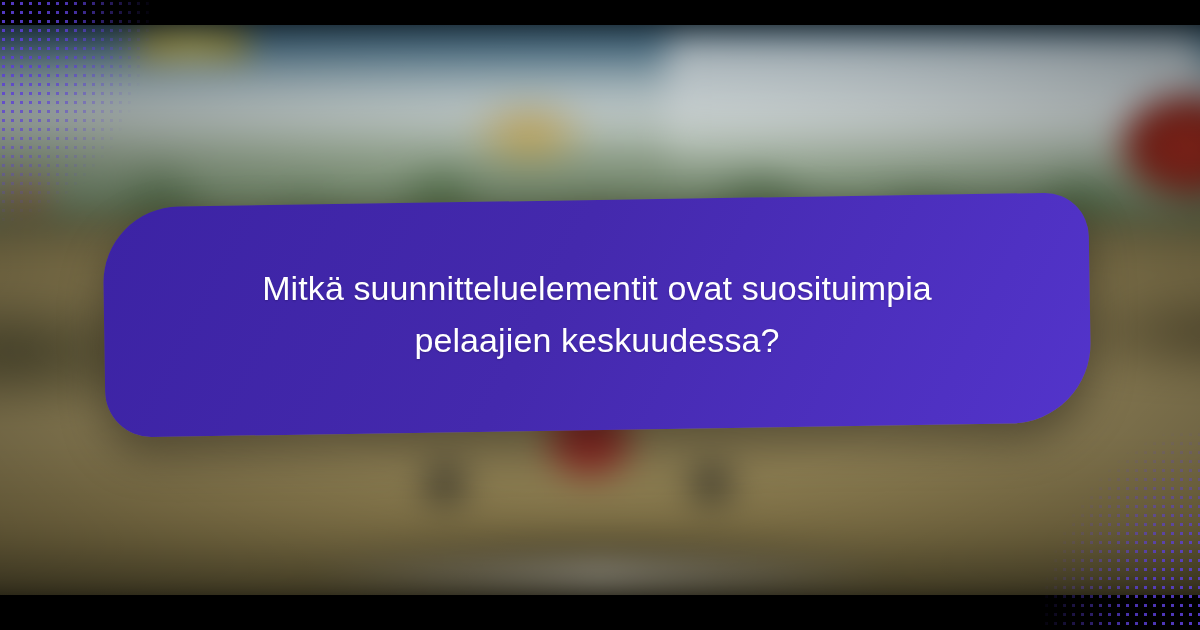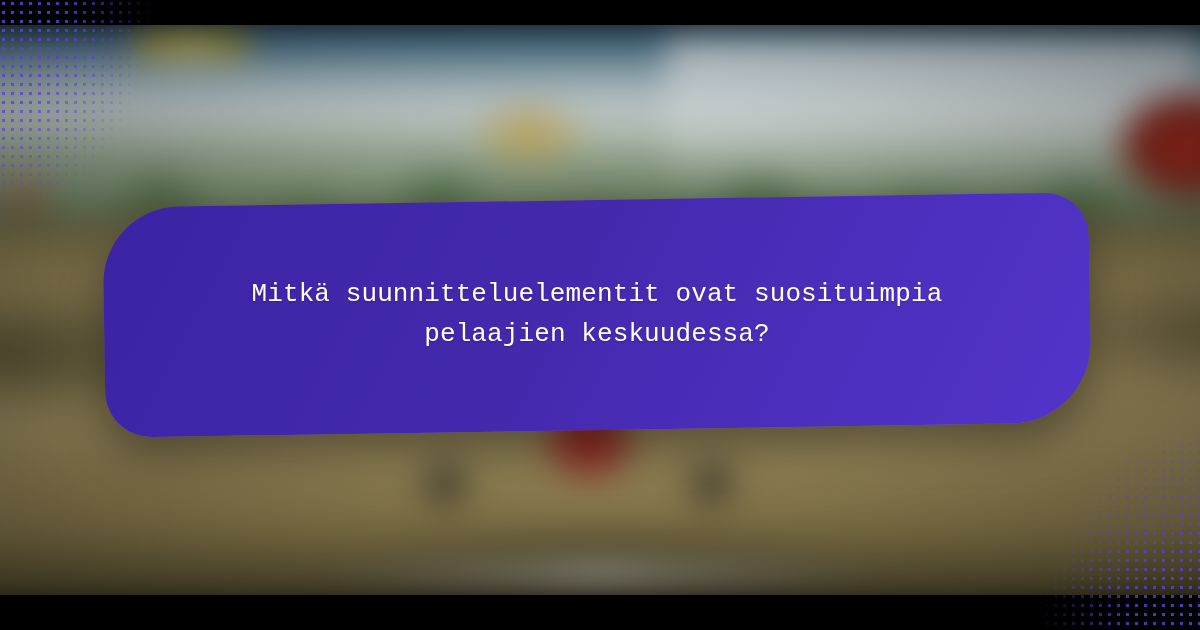--- a/index.html
+++ b/index.html
@@ -246,22 +246,22 @@
     box-shadow: 0 18px 44px rgba(0,0,0,.38);
     display: flex;
     align-items: center;
     justify-content: center;
     box-sizing: border-box;
     padding: 18px 66px;
   }
 
   .question-text {
     color: #ffffff;
-    font-family: Liberation Mono, monospace;
-    font-size: 26px;
+    font-family: Liberation Sans, sans-serif;
+    font-size: 34px;
     font-weight: 400;
     line-height: 1.52;
     text-align: center;
     letter-spacing: .1px;
     max-width: 800px;
     transform: rotate(0.9deg);
     text-shadow: 0 1px 2px rgba(0,0,0,.18);
   }
 </style>
 </head>

